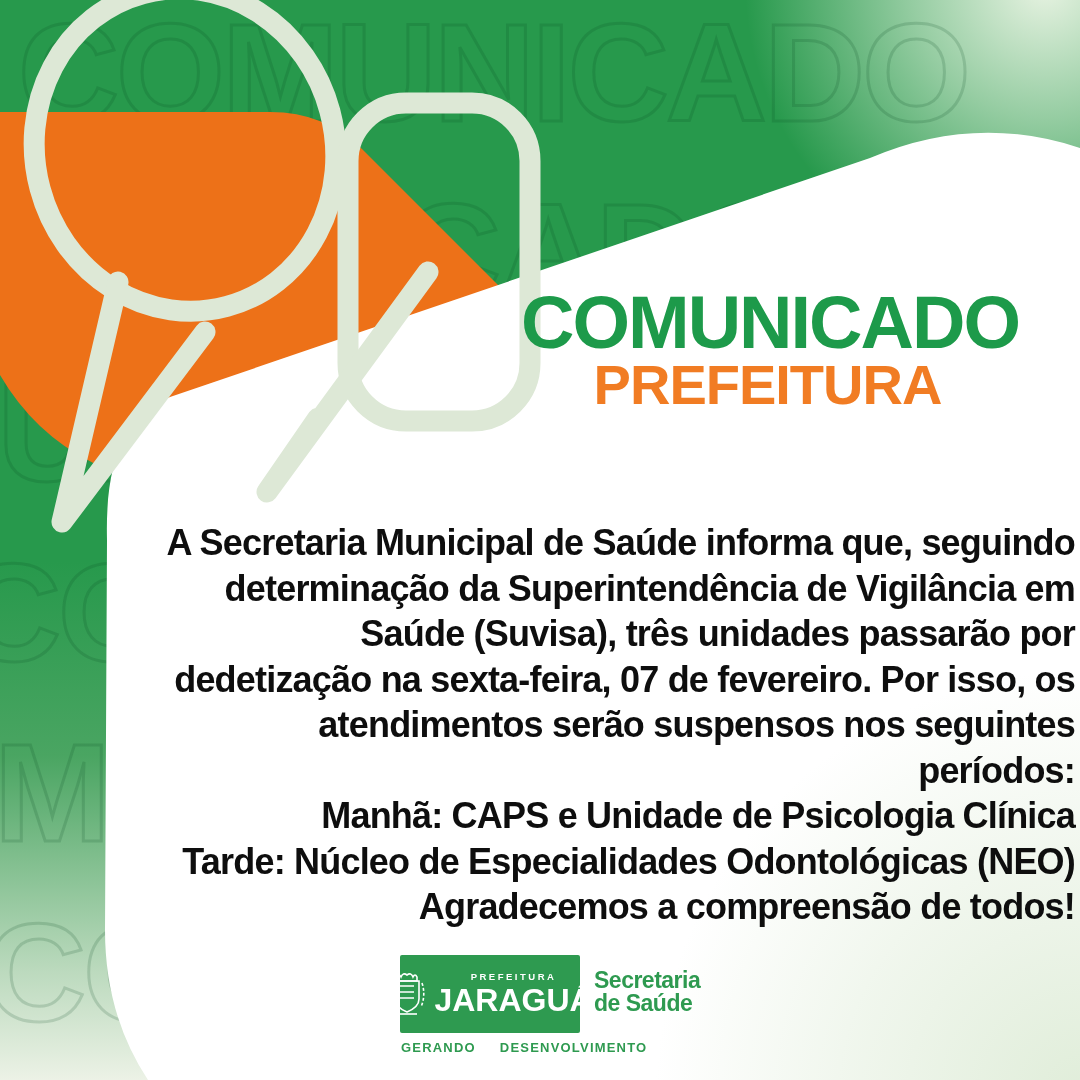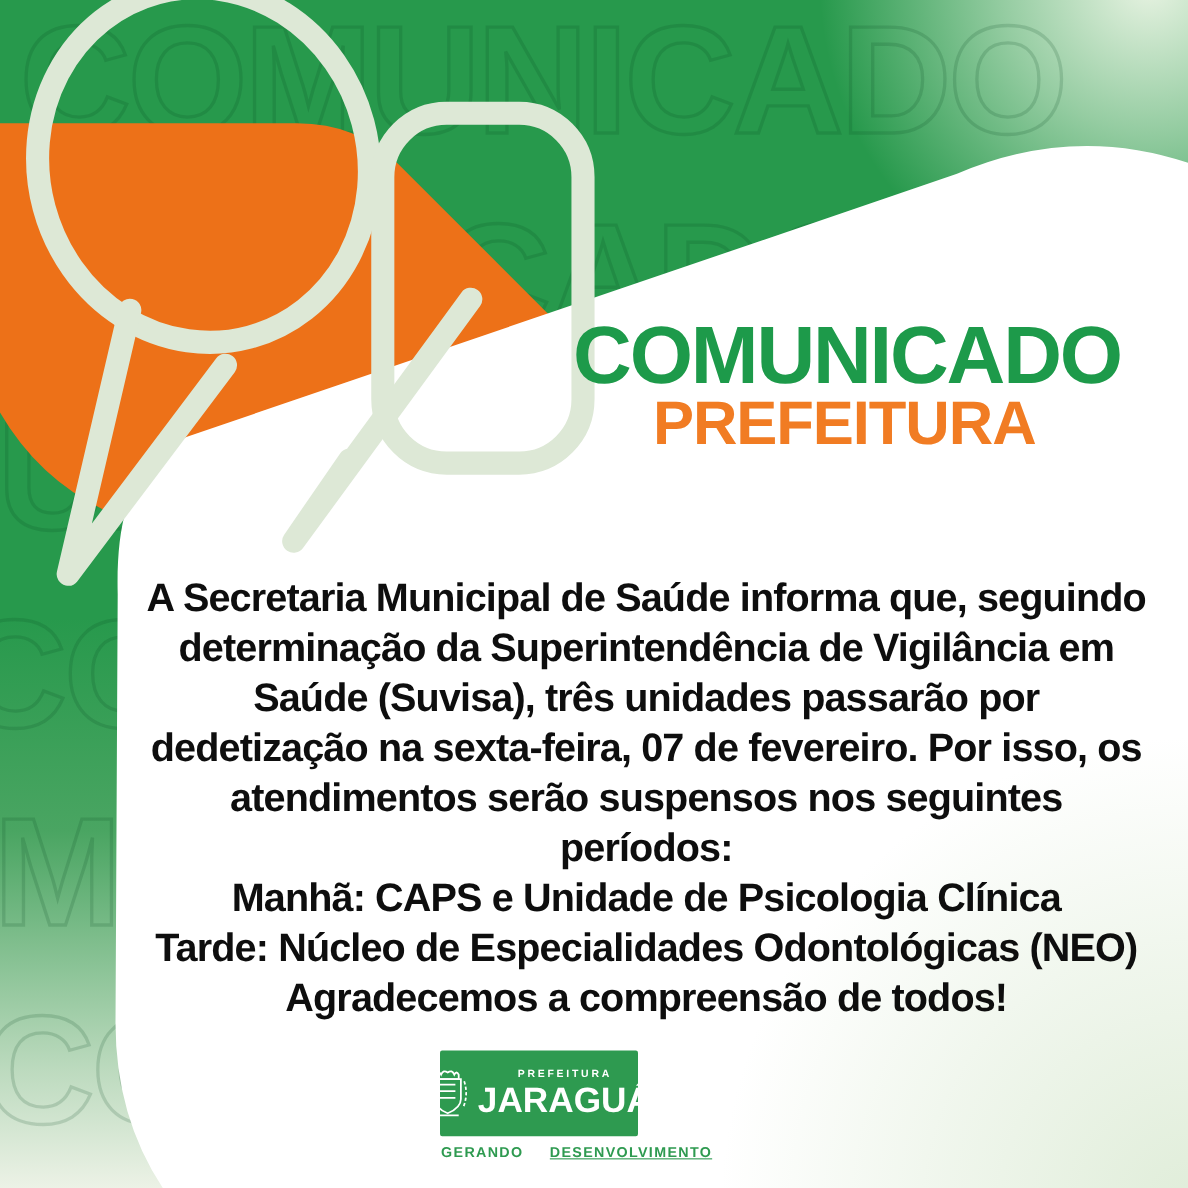--- a/index.html
+++ b/index.html
@@ -43,21 +43,21 @@
   }
   .title-sub{
     position:absolute;top:352px;left:460px;width:615px;text-align:center;
     font-size:56px;font-weight:800;letter-spacing:-1px;color:#f17c23;
   }
   .attn{
     position:absolute;top:424px;left:105px;width:960px;text-align:center;
     font-size:41px;font-weight:800;letter-spacing:-1px;color:#0d0d0d;
   }
   .body-text{
-    position:absolute;top:520px;left:100px;width:975px;text-align:center;
+    position:absolute;top:520px;left:100px;width:975px;text-align:right;
     font-size:36px;font-weight:700;line-height:45.5px;letter-spacing:-.8px;
     color:#0e0e0e;white-space:pre-line;
   }
   
   .logo-row{position:absolute;top:955px;left:400px;display:flex;align-items:flex-start;}
   .logo-box{
     width:180px;height:78px;background:#2e9a50;border-radius:2px;
     display:flex;align-items:center;justify-content:center;gap:7px;
   }
   .crest{flex:0 0 auto;}
@@ -65,21 +65,21 @@
   .logo-pref{font-size:9.5px;font-weight:700;letter-spacing:2.5px;color:#fff;margin-bottom:2px;}
   .logo-city{font-size:32px;font-weight:700;letter-spacing:0px;color:#fff;}
   .dept{
     margin-left:14px;margin-top:14px;line-height:23px;
     font-size:23px;font-weight:800;color:#2e9a50;letter-spacing:-.5px;
   }
   .slogan{
     position:absolute;top:1040px;left:401px;font-size:13px;color:#2e9a50;letter-spacing:1.2px;
   }
   .slogan .w1{font-weight:600;margin-right:24px;}
-  .slogan .w2{font-weight:800;text-decoration:underline;}
+  .slogan .w2{font-weight:800;}
 </style>
 </head>
 <body>
 
 <div class="canvas">
 
   <div class="bg"></div>
   <div class="glow-tr"></div>
 
   <div class="watermark">
@@ -134,19 +134,23 @@
             <path d="M13 17 H27 M13 23 H27 M13 29 H27"></path>
             <path d="M5 14 Q1 26 6 38 M35 14 Q39 26 34 38" stroke-dasharray="3 2"></path>
             <path d="M10 45 H30"></path>
           </g>
         </svg>
         <div class="logo-text">
           <div class="logo-pref">PREFEITURA</div>
           <div class="logo-city">JARAGUÁ</div>
         </div>
       </div>
+      <div class="dept">
+        <div>Secretaria</div>
+        <div>de Saúde</div>
+      </div>
     </div>
     <div class="slogan">
       <span class="w1">GERANDO</span><span class="w2">DESENVOLVIMENTO</span>
     </div>
   </div>
 
 </div>
 
 </body></html>

